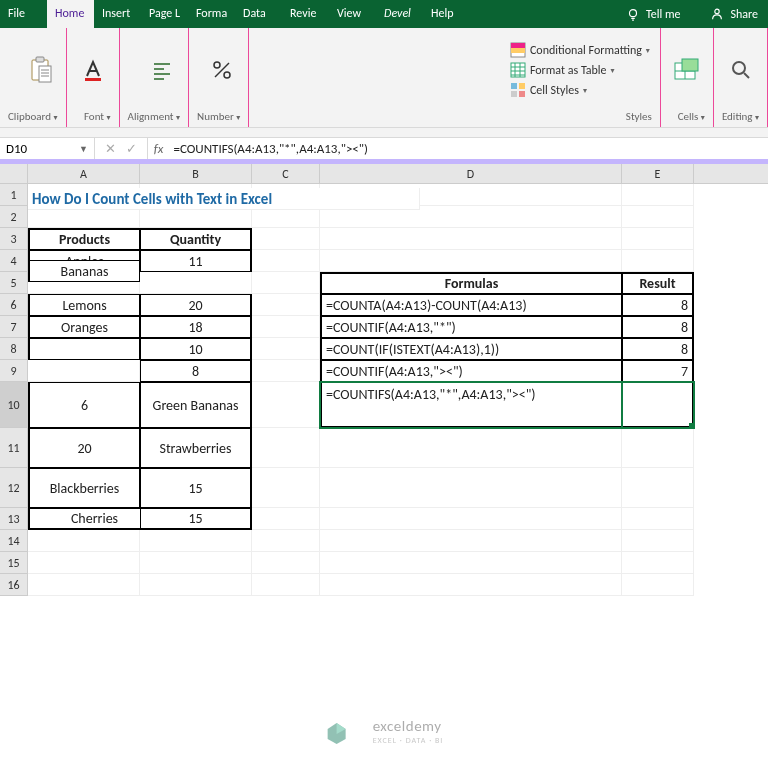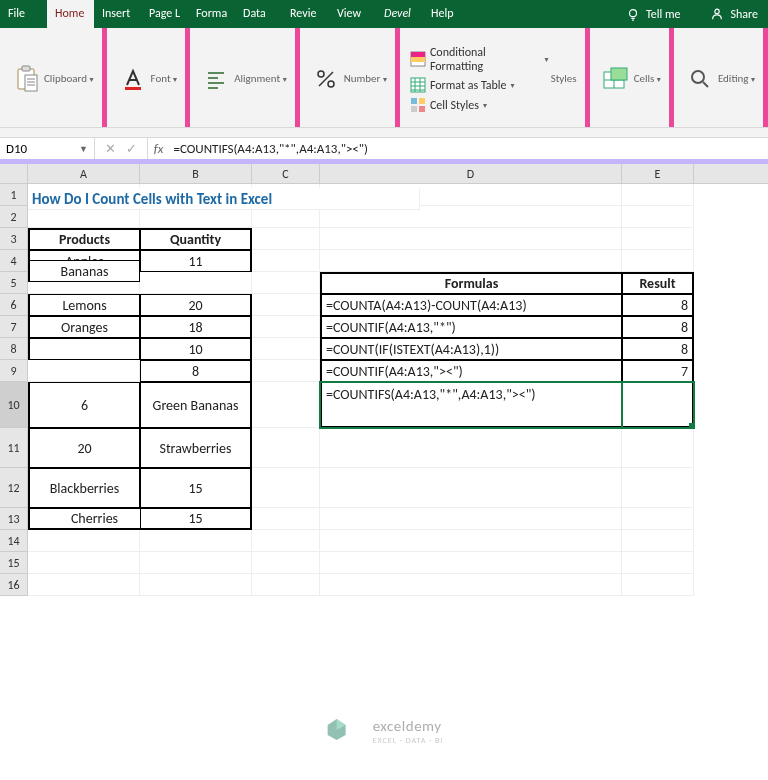--- a/index.html
+++ b/index.html
@@ -1,28 +1,28 @@
 <!DOCTYPE html>
 <html><head>
 <meta charset="utf-8">
 <style>
 * { box-sizing: border-box; margin: 0; padding: 0; font-family: "Segoe UI", Calibri, Arial, sans-serif; }
 body { background: #fff; width: 768px; height: 780px; overflow: hidden; position: relative; }
 
 
 .title-tabs { background: #0a6332; height: 28px; display: flex; align-items: stretch; color: #fff; font-size: 12px; }
 .title-tabs .tab { padding: 6px 8px; cursor: default; white-space: nowrap; overflow: hidden; }
-.title-tabs .tab.active { background: #f3f3f3; color: #7f1d1d; }
+.title-tabs .tab.active { background: #f3f3f3; color: #4c1d95; }
 .title-tabs .spacer { flex: 1; }
 .title-tabs .right { display: flex; align-items: center; gap: 6px; padding-right: 10px; }
 .title-tabs .icon { width: 14px; height: 14px; display: inline-flex; align-items: center; justify-content: center; }
 
 
 .ribbon { background: #f3f3f3; border-bottom: 1px solid #d9d9d9; display: flex; height: 100px; }
-.rgroup { display: flex; flex-direction: row; align-items: center; border-right: 5px solid #ec4899; padding: 4px 8px 2px; }
+.rgroup { display: flex; flex-direction: column; align-items: flex-end; border-right: 1px solid #ec4899; padding: 4px 8px 2px; }
 .rgroup .body { flex: 1; display: flex; align-items: center; gap: 6px; }
 .rgroup .label { font-size: 11px; color: #666; padding: 2px 0; }
 .bigbtn { display: flex; flex-direction: column; align-items: center; gap: 2px; padding: 2px 4px; font-size: 11px; color: #333; }
 .bigbtn .ic { width: 28px; height: 28px; display: flex; align-items: center; justify-content: center; }
 .drop { font-size: 8px; color: #666; }
 .stylecol { display: flex; flex-direction: column; gap: 2px; font-size: 12px; color: #333; }
 .stylecol .row { display: flex; align-items: center; gap: 4px; padding: 1px 2px; }
 .stylecol .sic { width: 16px; height: 16px; display: flex; align-items: center; justify-content: center; }
 
 
@@ -51,21 +51,21 @@
 .thickR { border-right: 2px solid #000 !important; }
 .thickT { border-top: 2px solid #000 !important; }
 .thickB { border-bottom: 2px solid #000 !important; }
 .hdr { font-weight: bold; justify-content: center; }
 .ctr { justify-content: center; text-align: center; }
 .rt { justify-content: flex-end; }
 .title-text { color: #1f6aa5; font-weight: bold; font-size: 15px; }
 .sel-cell { outline: 2px solid #107c41; outline-offset: -1px; z-index: 5; }
 .sel-handle { position: absolute; width: 6px; height: 6px; background: #107c41; right: -3px; bottom: -3px; }
 
-.watermark { position: absolute; bottom: 35px; left: 50%; transform: translateX(-50%); display: flex; align-items: flex-start; gap: 24px; opacity: 0.55; }
+.watermark { position: absolute; bottom: 35px; left: 50%; transform: translateX(-50%); display: flex; align-items: flex-end; gap: 24px; opacity: 0.55; }
 .watermark .wtxt { color: #6a6a6a; font-size: 15px; letter-spacing: 0.5px; }
 .watermark .wsub { color: #9a9a9a; font-size: 8px; letter-spacing: 1px; }
 </style>
 </head>
 <body>
 
 <div class="title-tabs" id="titleTabs">
   <div class="tab" style="width: 47px;">File</div>
     <div class="tab active" style="width: 47px;">Home</div>
     <div class="tab" style="width: 47px;">Insert</div>

